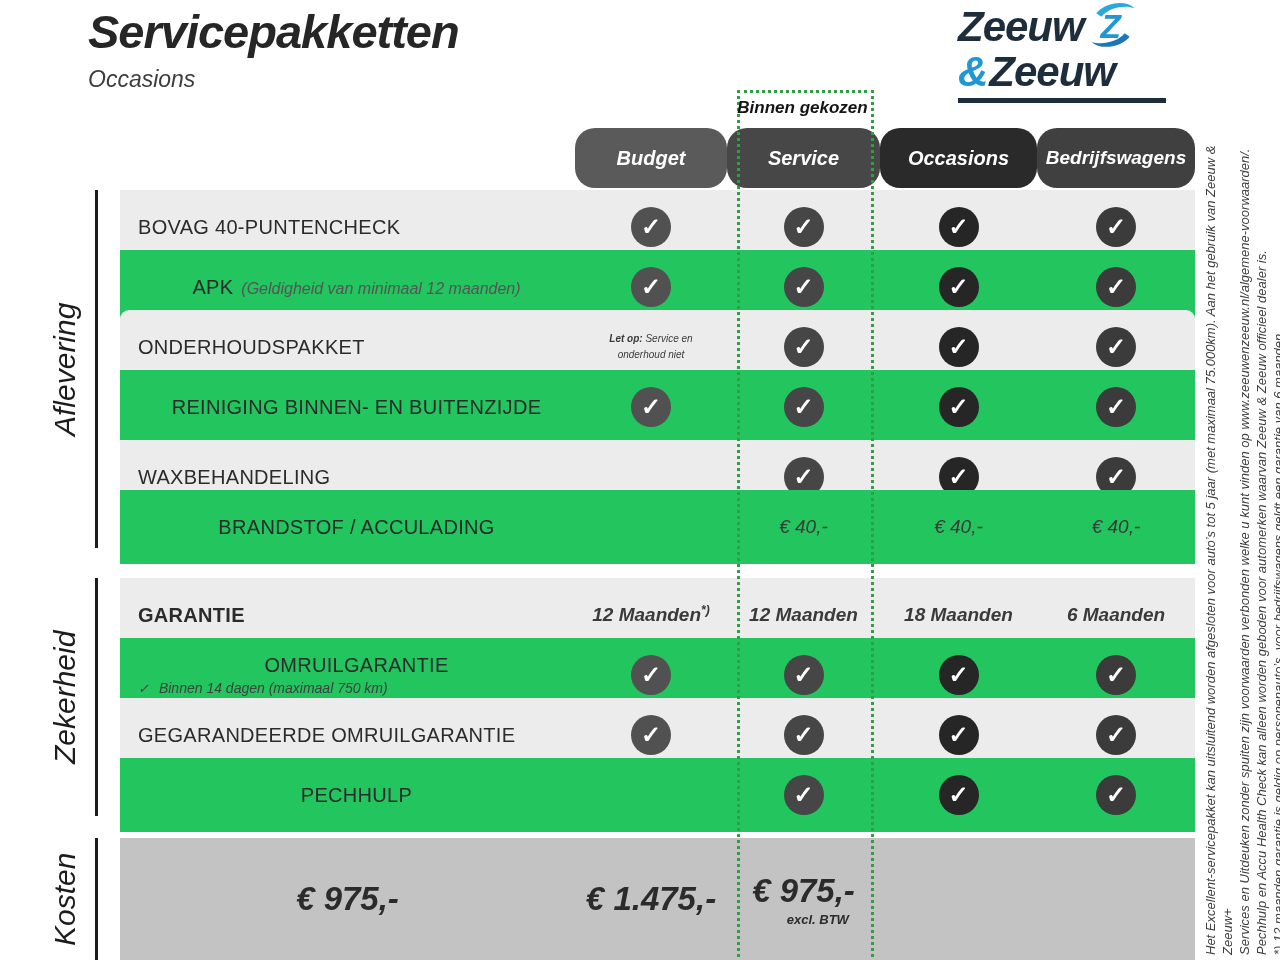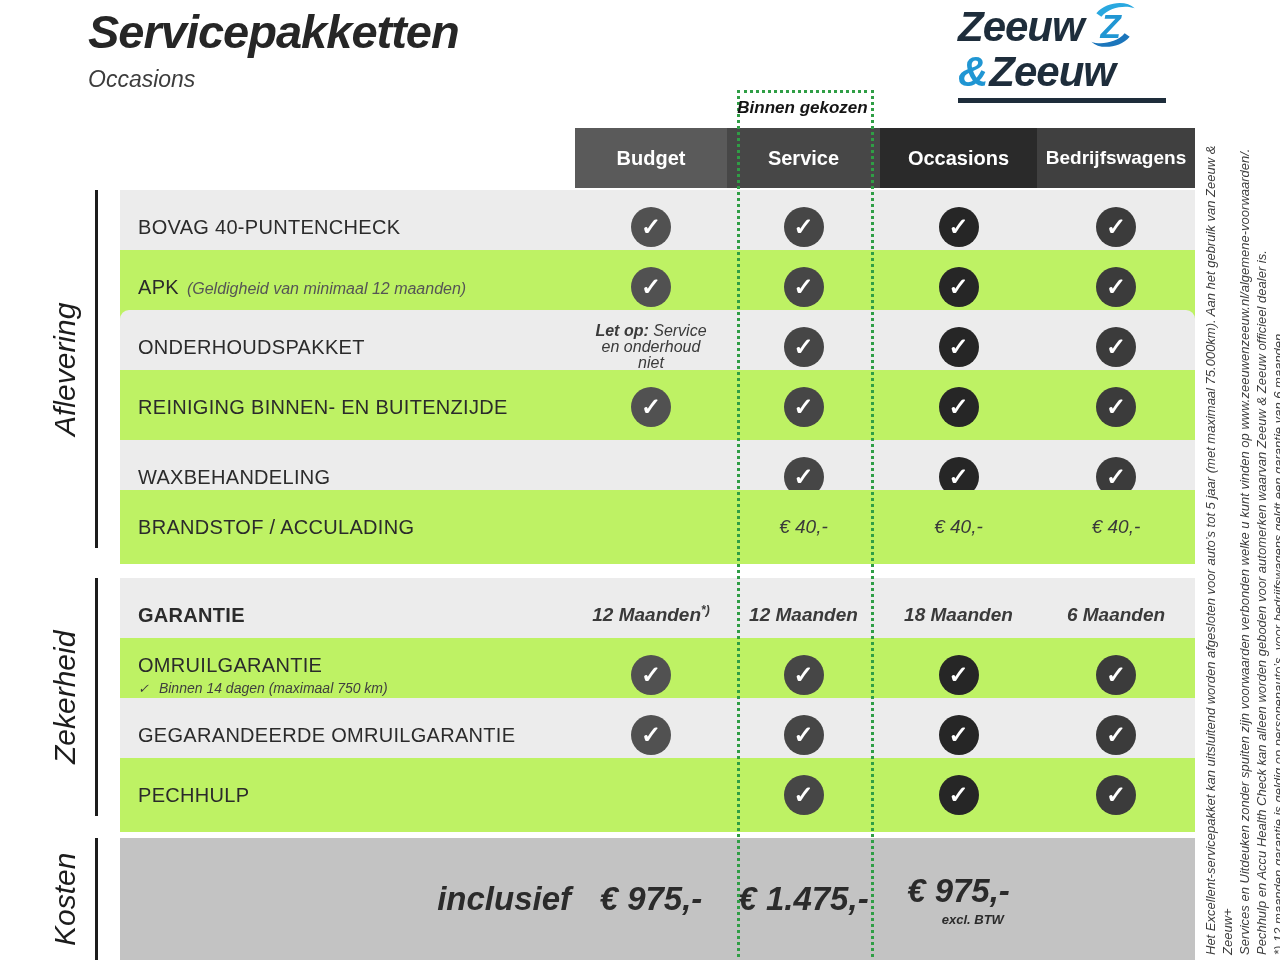--- a/index.html
+++ b/index.html
@@ -23,52 +23,52 @@
   .logo-line{display:flex;align-items:center;font-weight:bold;font-style:italic;
     font-size:42px;color:#1e2d3b;line-height:44px;letter-spacing:-1px;}
   .logo-line1{justify-content:flex-start;}
   .logo-amp{color:#2096d3;margin-right:2px;}
   .logo-z-icon{width:54px;height:50px;margin-left:2px;margin-top:-4px;}
   .logo-underline{height:5px;background:#1e2d3b;margin-top:4px;width:208px;}
   
   .hdr{
     position:absolute;top:128px;height:60px;
     display:flex;align-items:center;justify-content:center;
-    color:#ffffff;font-weight:bold;font-size:20px;
+    color:#ffffff;font-weight:bold;font-style:italic;font-size:20px;border-radius:20px;
   }
   #hdr-budget{left:575px;width:152px;background:#5a5a5a;}
   #hdr-premium{left:727px;width:153px;background:#474747;}
   #hdr-excellent{left:880px;width:157px;background:#2a2a2a;}
   #hdr-bedrijfswagens{left:1037px;width:158px;background:#404040;font-size:19px;}
   
   .row{
     position:absolute;left:120px;width:1075px;height:74px;
     display:grid;grid-template-columns:455px 152px 153px 157px 158px;
     align-items:center;
   }
   .row-light{background:#ececec;}
-  .row-dark{background:#bef264;}
+  .row-dark{background:#22c55e;text-align:center;}
   .row-label{padding-left:18px;font-size:20px;color:#2b2b2b;letter-spacing:0.3px;}
   .row-sublabel{font-size:16px;font-style:italic;color:#555;font-weight:normal;margin-left:8px;letter-spacing:0;}
   .label-stack{display:flex;flex-direction:column;justify-content:center;gap:3px;}
   .subnote{font-size:14px;font-style:italic;color:#3f3f3f;padding-left:18px;display:flex;align-items:center;gap:10px;}
   .subnote .mini-check{font-size:13px;color:#3f3f3f;}
   .cell{display:flex;align-items:center;justify-content:center;height:100%;}
   .check{
     width:40px;height:40px;border-radius:50%;
     display:flex;align-items:center;justify-content:center;
     color:#fff;font-size:24px;font-weight:bold;line-height:40px;
   }
   .c-budget{background:#515151;}
   .c-premium{background:#464646;}
   .c-excellent{background:#262626;}
   .c-bedrijf{background:#3b3b3b;}
   .value-text{font-style:italic;font-size:19px;color:#3a3a3a;}
   .value-text sup{font-size:12px;}
-  .note-cell{font-size:16px;font-style:italic;color:#3a3a3a;text-align:center;width:120px;line-height:16px;}
+  .note-cell{font-size:10px;font-style:italic;color:#3a3a3a;text-align:center;width:120px;line-height:16px;}
   .note-cell b{font-style:italic;}
   
   #row-bovag{top:190px;}      #row-apk{top:250px;}
   #row-onderhoud{top:310px;border-radius:9px;}  #row-reiniging{top:370px;}
   #row-wax{top:440px;}        #row-brandstof{top:490px;}
   #row-garantie{top:578px;font-weight:bold;}   #row-omruil{top:638px;}
   #row-kilometerstand{top:698px;} #row-pechhulp{top:758px;}
   
   .kosten-block{
     position:absolute;left:120px;top:838px;width:1075px;height:122px;background:#c3c3c3;
@@ -302,23 +302,20 @@
     </div>
   <div class="cell">
       <span class="check c-excellent">✓</span>
     </div>
   <div class="cell">
       <span class="check c-bedrijf">✓</span>
     </div>
 </div>
 
 <div class="kosten-block">
-  <div class="cell kosten-inclusief">
-      <span class="kosten-val">inclusief</span>
-    </div>
   <div class="cell">
       <span class="kosten-val">€ 975,-</span>
     </div>
   <div class="cell">
       <span class="kosten-val">€ 1.475,-</span>
     </div>
   <div class="cell">
     <div class="kosten-stack">
       <span class="kosten-val">€ 975,-</span>
       <span class="kosten-note">excl. BTW</span>

